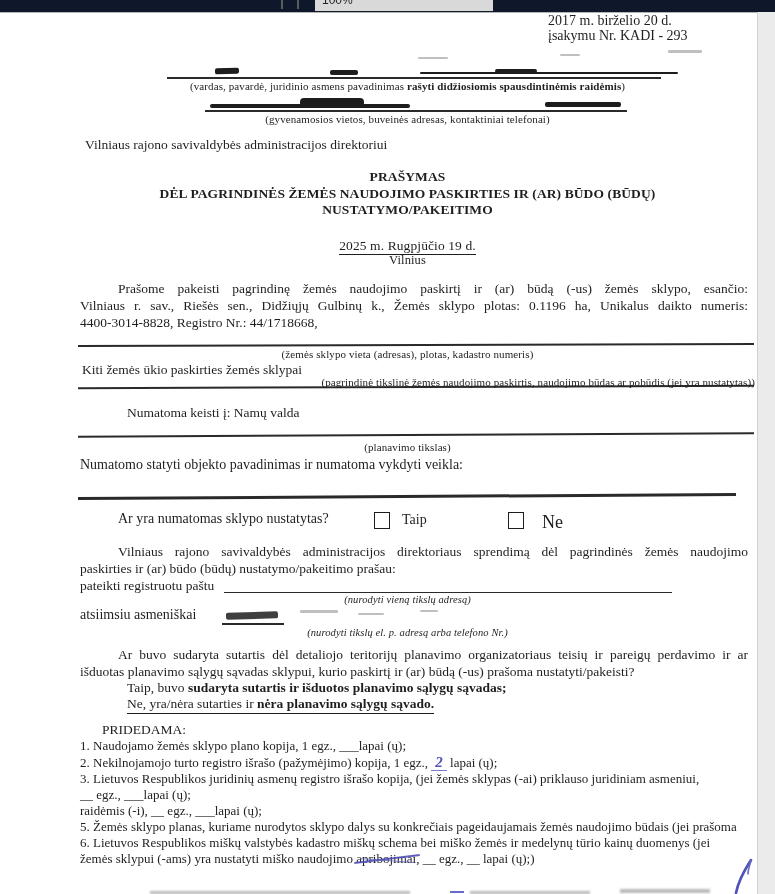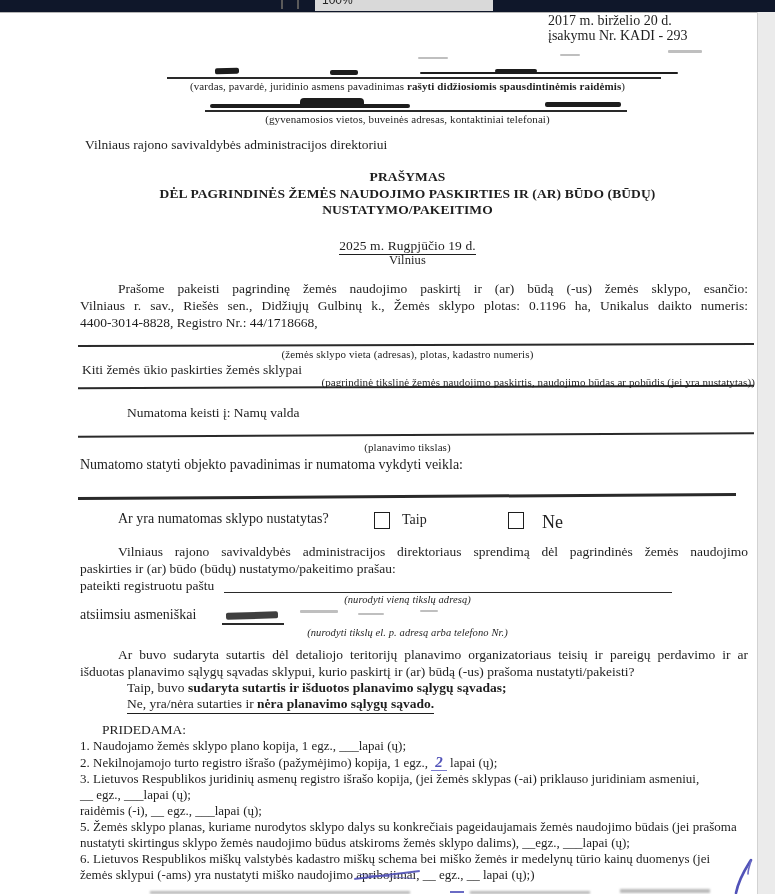--- a/index.html
+++ b/index.html
@@ -143,21 +143,20 @@
   <div class="abs" style="left:82px;top:722px;font-size:13.5px;margin-left:20px;">PRIDEDAMA:</div>
   <div class="list-block">
     <div>1. Naudojamo žemės sklypo plano kopija, 1 egz., ___lapai (ų);</div>
     <div>
       <span>2. Nekilnojamojo turto registro išrašo (pažymėjimo) kopija, 1 egz., </span><span class="pen-two">2</span><span> lapai (ų);</span>
     </div>
     <div>3. Lietuvos Respublikos juridinių asmenų registro išrašo kopija, (jei žemės sklypas (-ai) priklauso juridiniam asmeniui,</div>
     <div>__ egz., ___lapai (ų);</div>
     <div>raidėmis (-i), __ egz., ___lapai (ų);</div>
     <div>5. Žemės sklypo planas, kuriame nurodytos sklypo dalys su konkrečiais pageidaujamais žemės naudojimo būdais (jei prašoma</div>
-    <div>nustatyti skirtingus sklypo žemės naudojimo būdus atskiroms žemės sklypo dalims), __egz., ___lapai (ų);</div>
     <div>6. Lietuvos Respublikos miškų valstybės kadastro miškų schema bei miško žemės ir medelynų tūrio kainų duomenys (jei</div>
     <div>
       <span>žemės sklypui (-ams) yra nustatyti miško naudojimo </span><span class="scribble">apribojimai</span><span>, __ egz., __ lapai (ų);)</span>
     </div>
   </div>
 
   <svg class="pen-svg" style="left:731px;top:858px;" width="26" height="36" viewBox="0 0 26 36">
     <path d="M20 2 C15 10 8 20 5 35" stroke="#5152b8" stroke-width="2.6" fill="none" stroke-linecap="round"></path>
     <path d="M20 3 C18 9 17 13 17 16" stroke="#6a6bc4" stroke-width="1.6" fill="none" stroke-linecap="round"></path>
   </svg>

